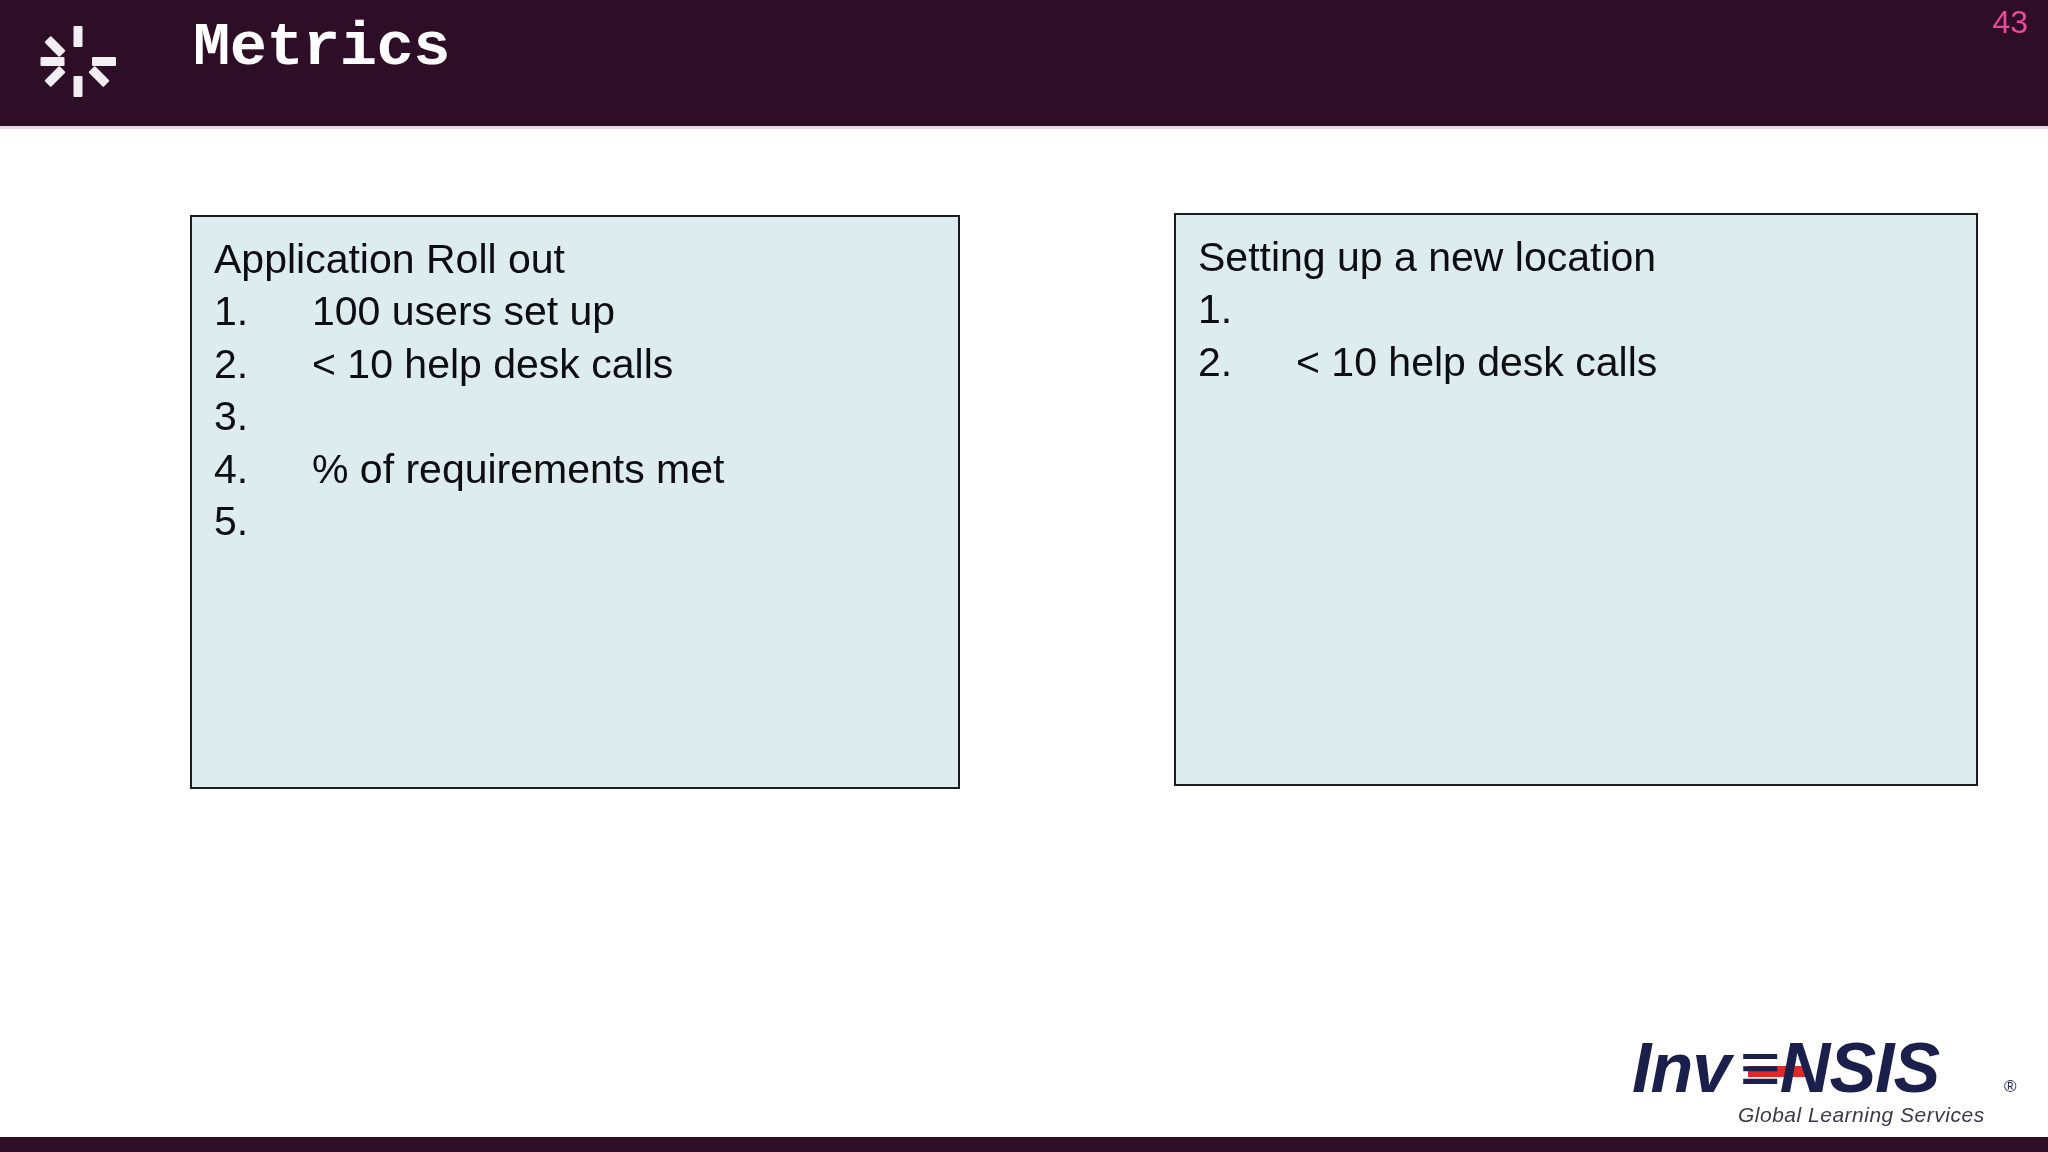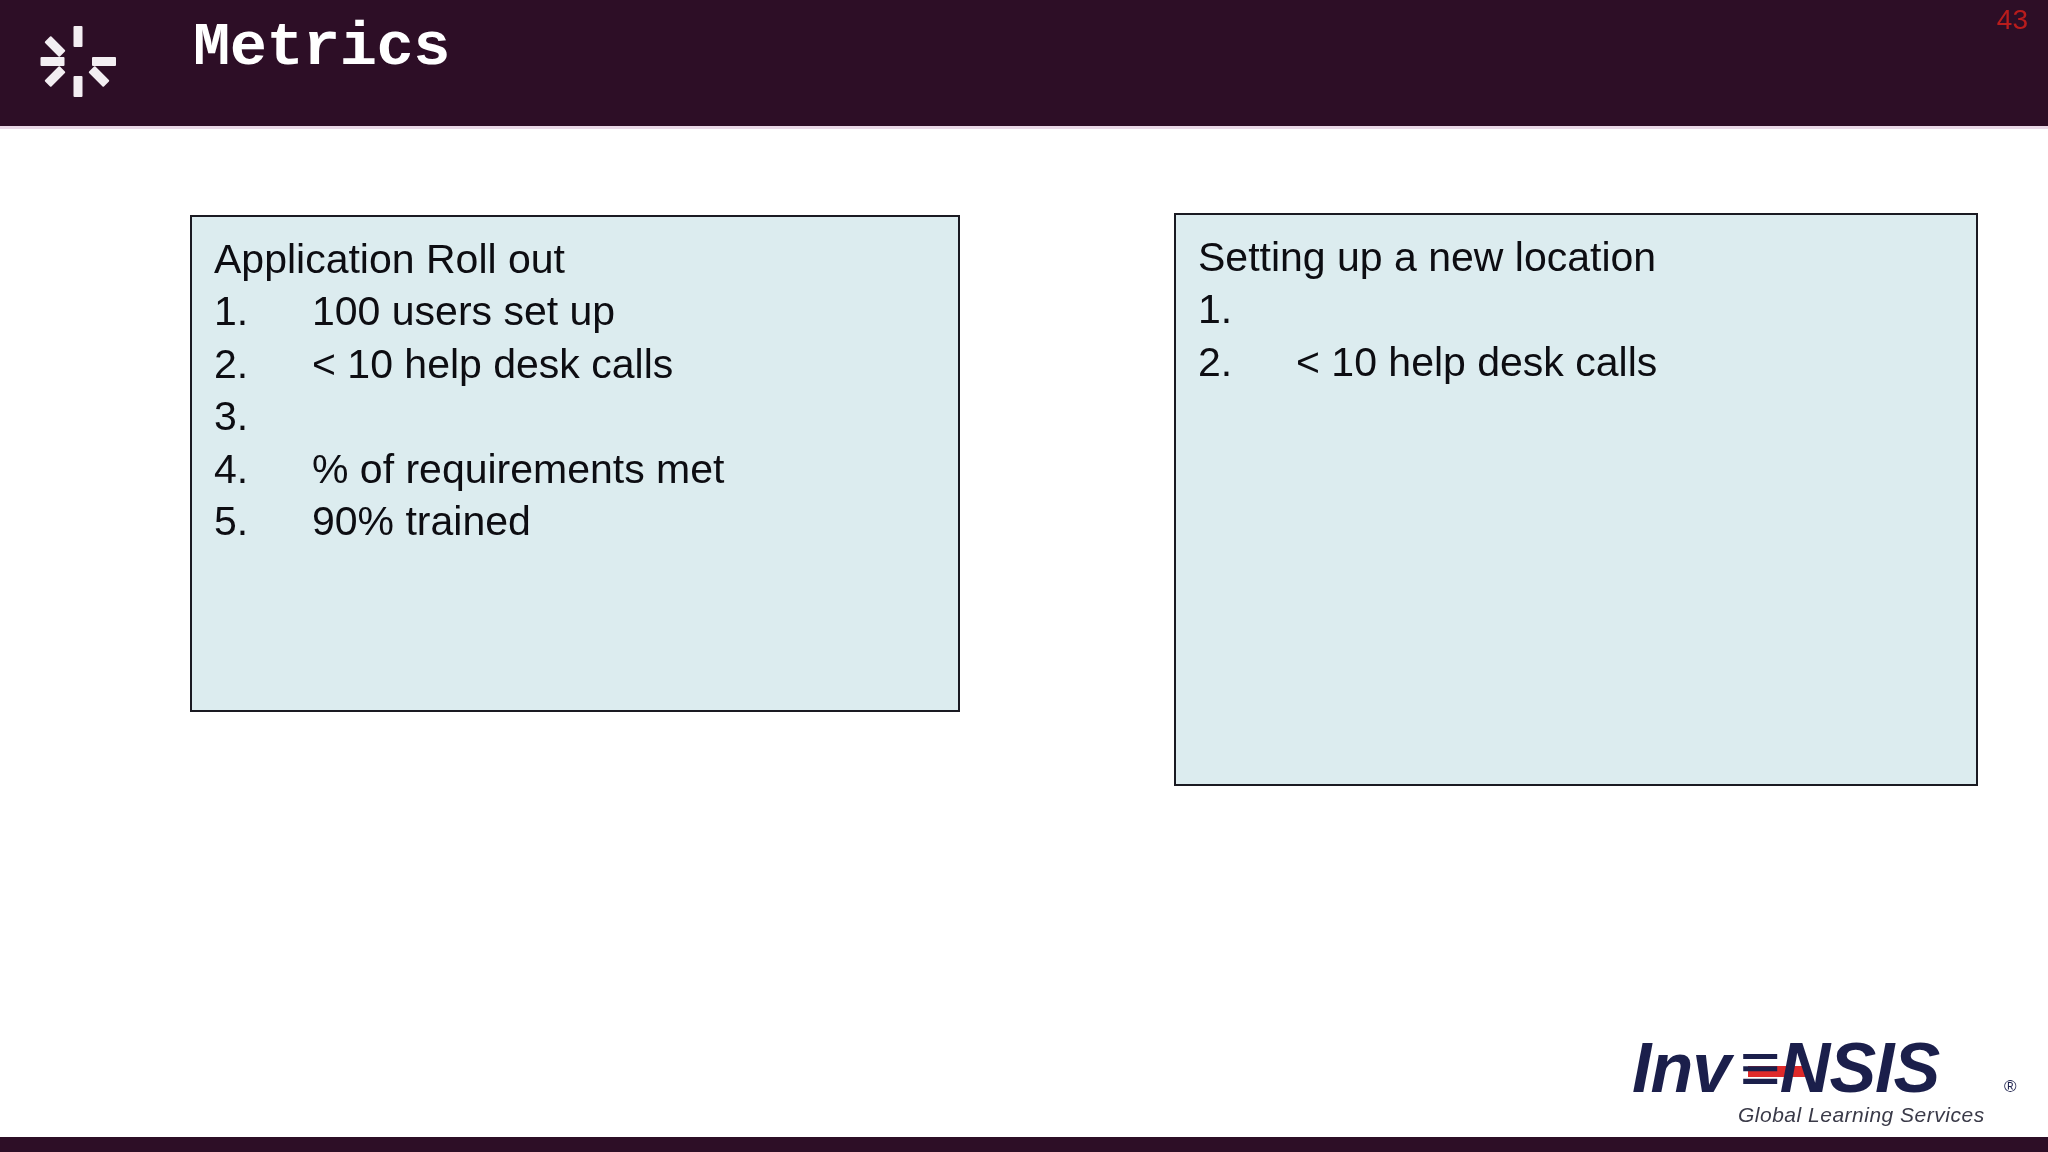--- a/index.html
+++ b/index.html
@@ -50,37 +50,37 @@
     letter-spacing: -0.5px;
     line-height: 1;
     white-space: nowrap;
     font-family: Liberation Mono, monospace;
   }
 
   .page-number {
     position: absolute;
     right: 20px;
     top: 6px;
-    font-size: 28px;
-    color: #b91c1c;
+    font-size: 32px;
+    color: #ec4899;
     line-height: 1;
   }
 
   
   .metric-box {
     position: absolute;
     background: #dcecef;
     border: 2px solid #1a1a22;
     box-sizing: border-box;
   }
   .metric-box.left {
     left: 190px;
     top: 215px;
     width: 770px;
-    height: 497px;
+    height: 574px;
   }
   .metric-box.right {
     left: 1144px;
     top: 213px;
     width: 804px;
     height: 573px;
     margin-left: 30px;
   }
 
   .box-inner {
@@ -179,21 +179,20 @@
       </li>
       <li>
         <span class="li-num">3.</span>
       </li>
       <li>
         <span class="li-num">4.</span>
         <span class="li-text">% of requirements met</span>
       </li>
       <li>
         <span class="li-num">5.</span>
-        <span class="li-text">90% trained</span>
       </li>
     </ol>
   </div>
 </div>
 
 <div class="metric-box right">
   <div class="box-inner">
     <div class="box-heading">Setting up a new location</div>
     <ol class="box-list">
       <li>

